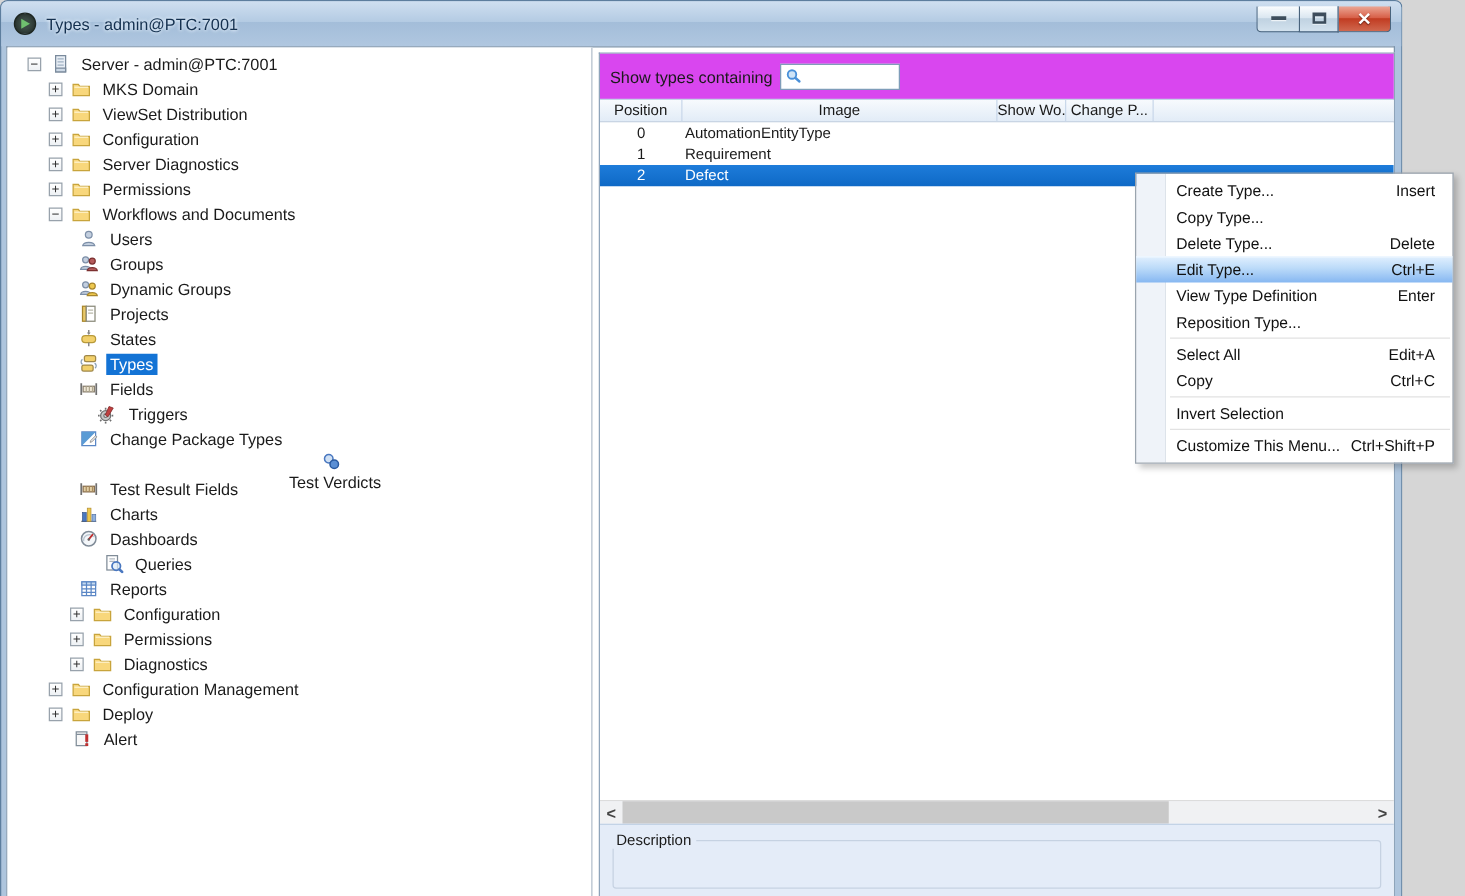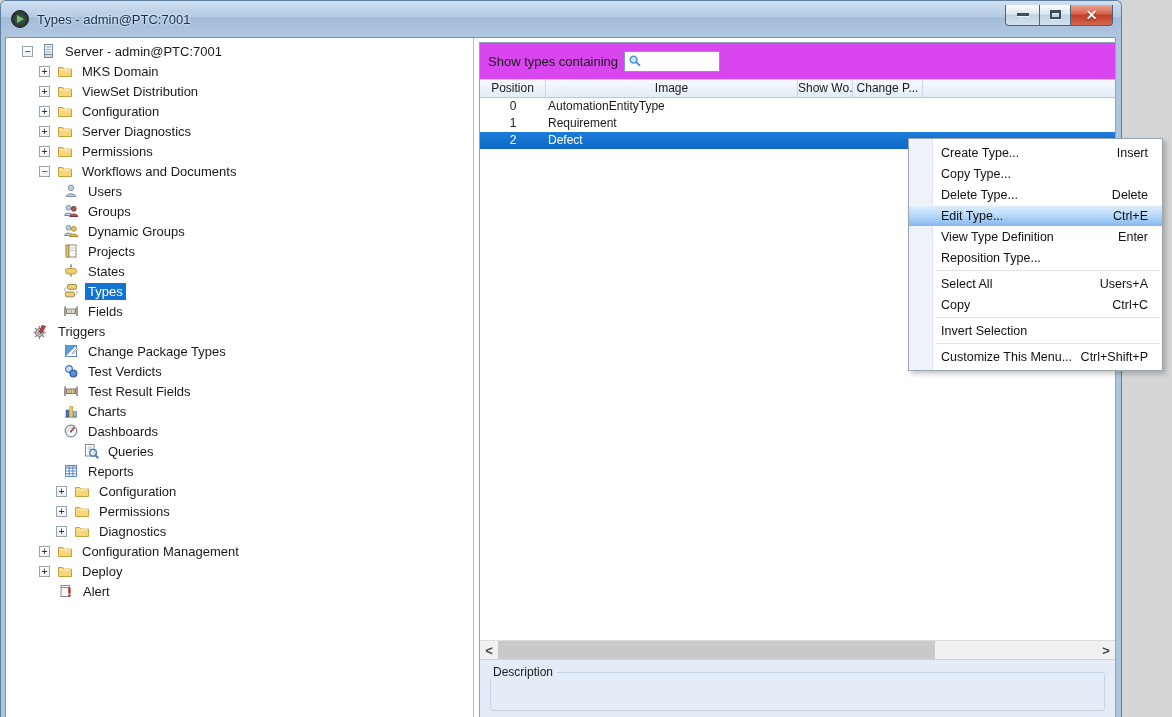--- a/index.html
+++ b/index.html
@@ -273,42 +273,42 @@
               <line x1="2" y1="3.5" x2="2" y2="13" stroke="#707070" stroke-width="1.4"></line>
               <line x1="14" y1="3.5" x2="14" y2="13" stroke="#707070" stroke-width="1.4"></line>
               <rect x="3.5" y="6" width="9" height="4.5" fill="#efe7d5" stroke="#8a8070"></rect>
               <line x1="6" y1="6" x2="6" y2="10.5" stroke="#b0a890"></line>
               <line x1="8.5" y1="6" x2="8.5" y2="10.5" stroke="#b0a890"></line>
               <line x1="11" y1="6" x2="11" y2="10.5" stroke="#b0a890"></line>
             </svg>
           </span>
           <span class="tree-label">Fields</span>
         </div>
-        <div class="tree-row" style="padding-left: 27px;">
+        <div class="tree-row" style="padding-left: 72px;">
           <span class="tree-icon">
             <svg viewBox="0 0 16 16">
               <circle cx="6.5" cy="9.5" r="4" fill="#c8c8c8" stroke="#707070"></circle>
               <circle cx="6.5" cy="9.5" r="1.4" fill="#ffffff" stroke="#707070"></circle>
               <path d="M6.5 4.7v-1.6M6.5 14.3v1.6M1.7 9.5H.4M11.3 9.5h1.3M3.1 6.1l-1-1M9.9 12.9l1 1M3.1 12.9l-1 1M9.9 6.1l1-1" stroke="#707070" stroke-width="1.3"></path>
               <path d="M9.2 2.2l3.4 1.2-4.2 7-2.2-1.4z" fill="#c04040" stroke="#7c2020" stroke-width=".6"></path>
             </svg>
           </span>
           <span class="tree-label">Triggers</span>
         </div>
         <div class="tree-row" style="padding-left: 57px;">
           <span class="tree-icon">
             <svg viewBox="0 0 16 16">
               <rect x="2.5" y="2.5" width="11" height="11" fill="#ffffff" stroke="#5b87c5"></rect>
               <path d="M2.5 2.5h11L2.5 13.5z" fill="#5b9bd5"></path>
               <path d="M9.5 9.5l4-4 1 1-4 4-1.4.4z" fill="#e8e8e8" stroke="#808080" stroke-width=".6"></path>
             </svg>
           </span>
           <span class="tree-label">Change Package Types</span>
         </div>
-        <div class="tree-row" style="padding-left: 57px;">
+        <div class="tree-row" style="padding-left: 57px; flex-direction: column;">
           <span class="tree-icon">
             <svg viewBox="0 0 16 16">
               <circle cx="6" cy="6" r="3.4" fill="#cfe0f4" stroke="#4a78c0" stroke-width="1.2"></circle>
               <circle cx="10.4" cy="10.4" r="3.4" fill="#5b8fd4" stroke="#2a5aa0" stroke-width="1.2"></circle>
             </svg>
           </span>
           <span class="tree-label">Test Verdicts</span>
         </div>
         <div class="tree-row" style="padding-left: 57px;">
           <span class="tree-icon">
@@ -520,21 +520,21 @@
     </div>
     <div class="menu-item">
       <span class="mi-label">Reposition Type...</span>
       <span class="mi-shortcut"></span>
     </div>
     <div class="menu-sep">
       <div class="line"></div>
     </div>
     <div class="menu-item">
       <span class="mi-label">Select All</span>
-      <span class="mi-shortcut">Users+A</span>
+      <span class="mi-shortcut">Edit+A</span>
     </div>
     <div class="menu-item">
       <span class="mi-label">Copy</span>
       <span class="mi-shortcut">Ctrl+C</span>
     </div>
     <div class="menu-sep">
       <div class="line"></div>
     </div>
     <div class="menu-item">
       <span class="mi-label">Invert Selection</span>

